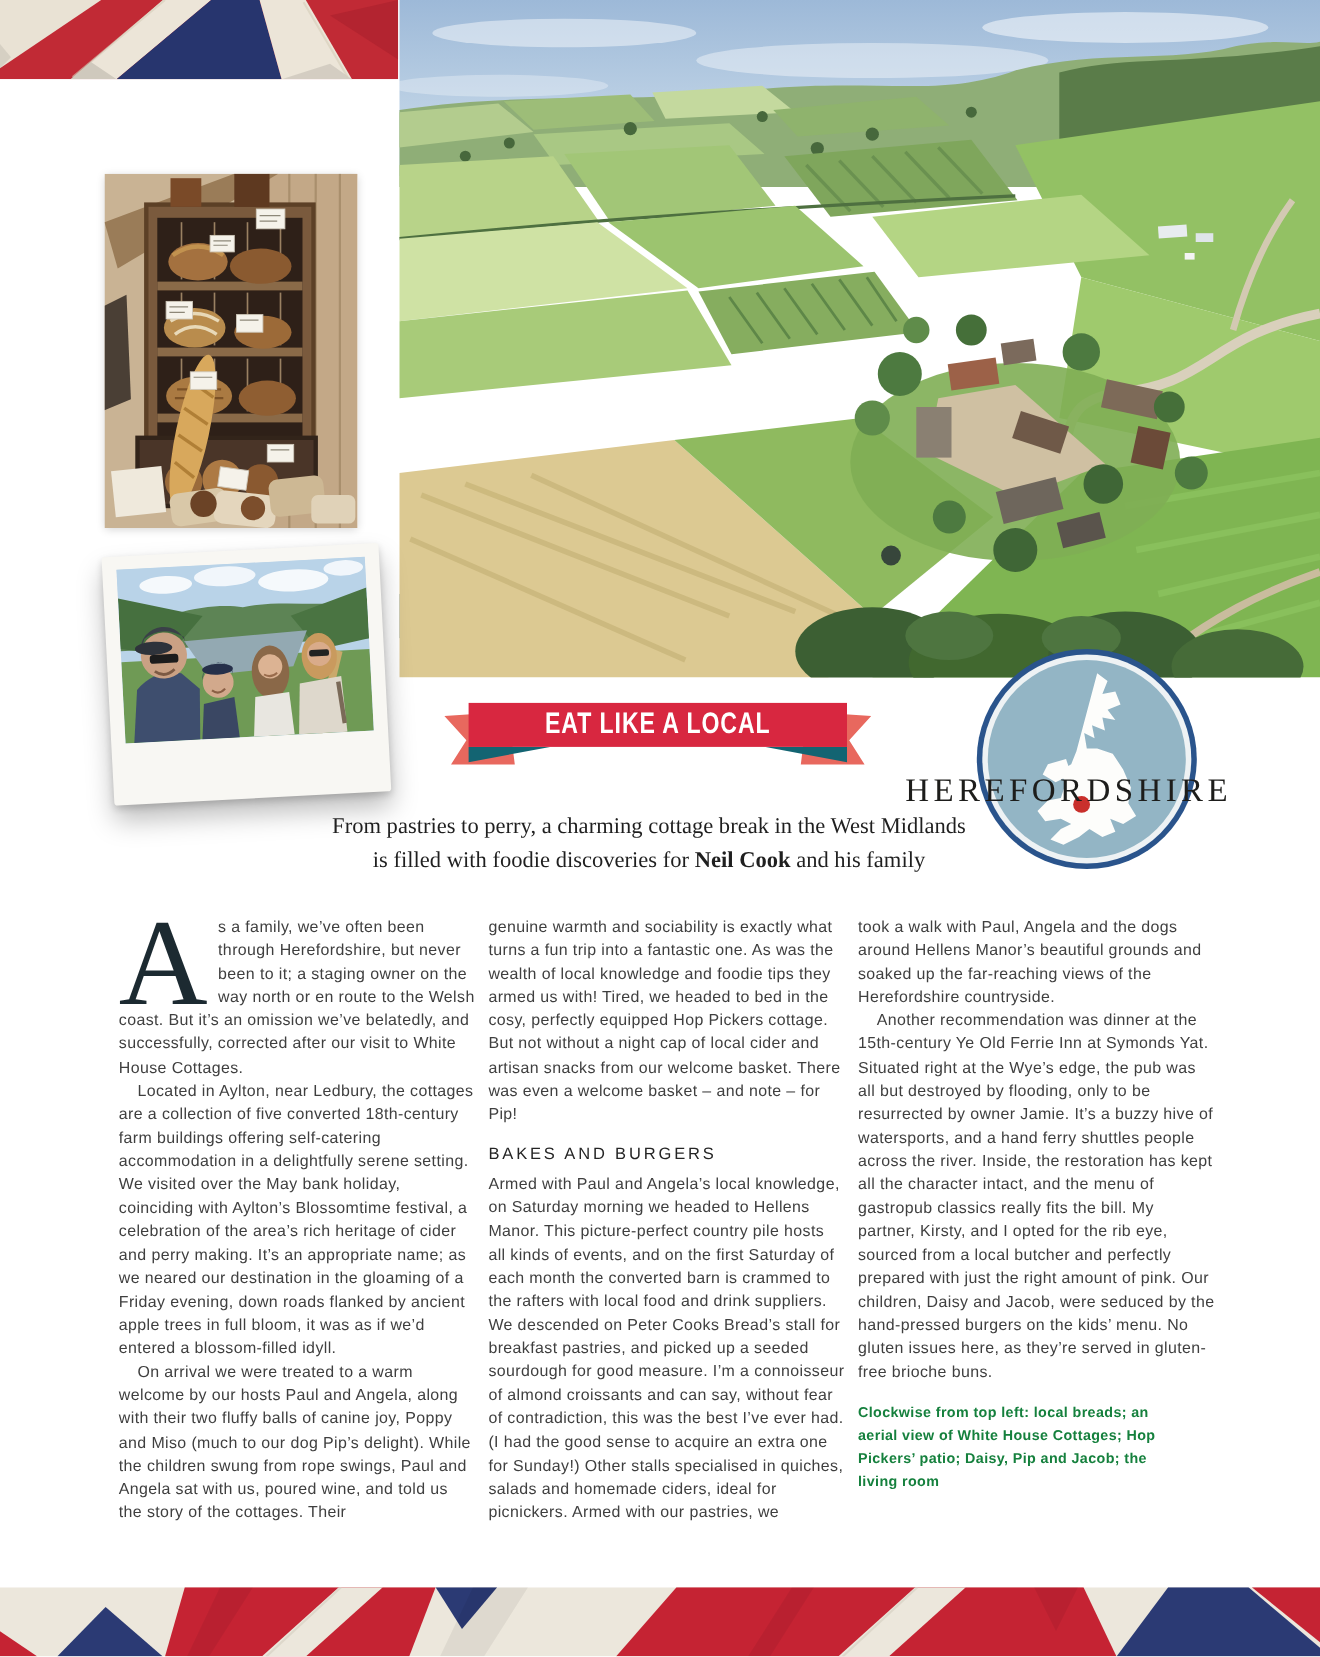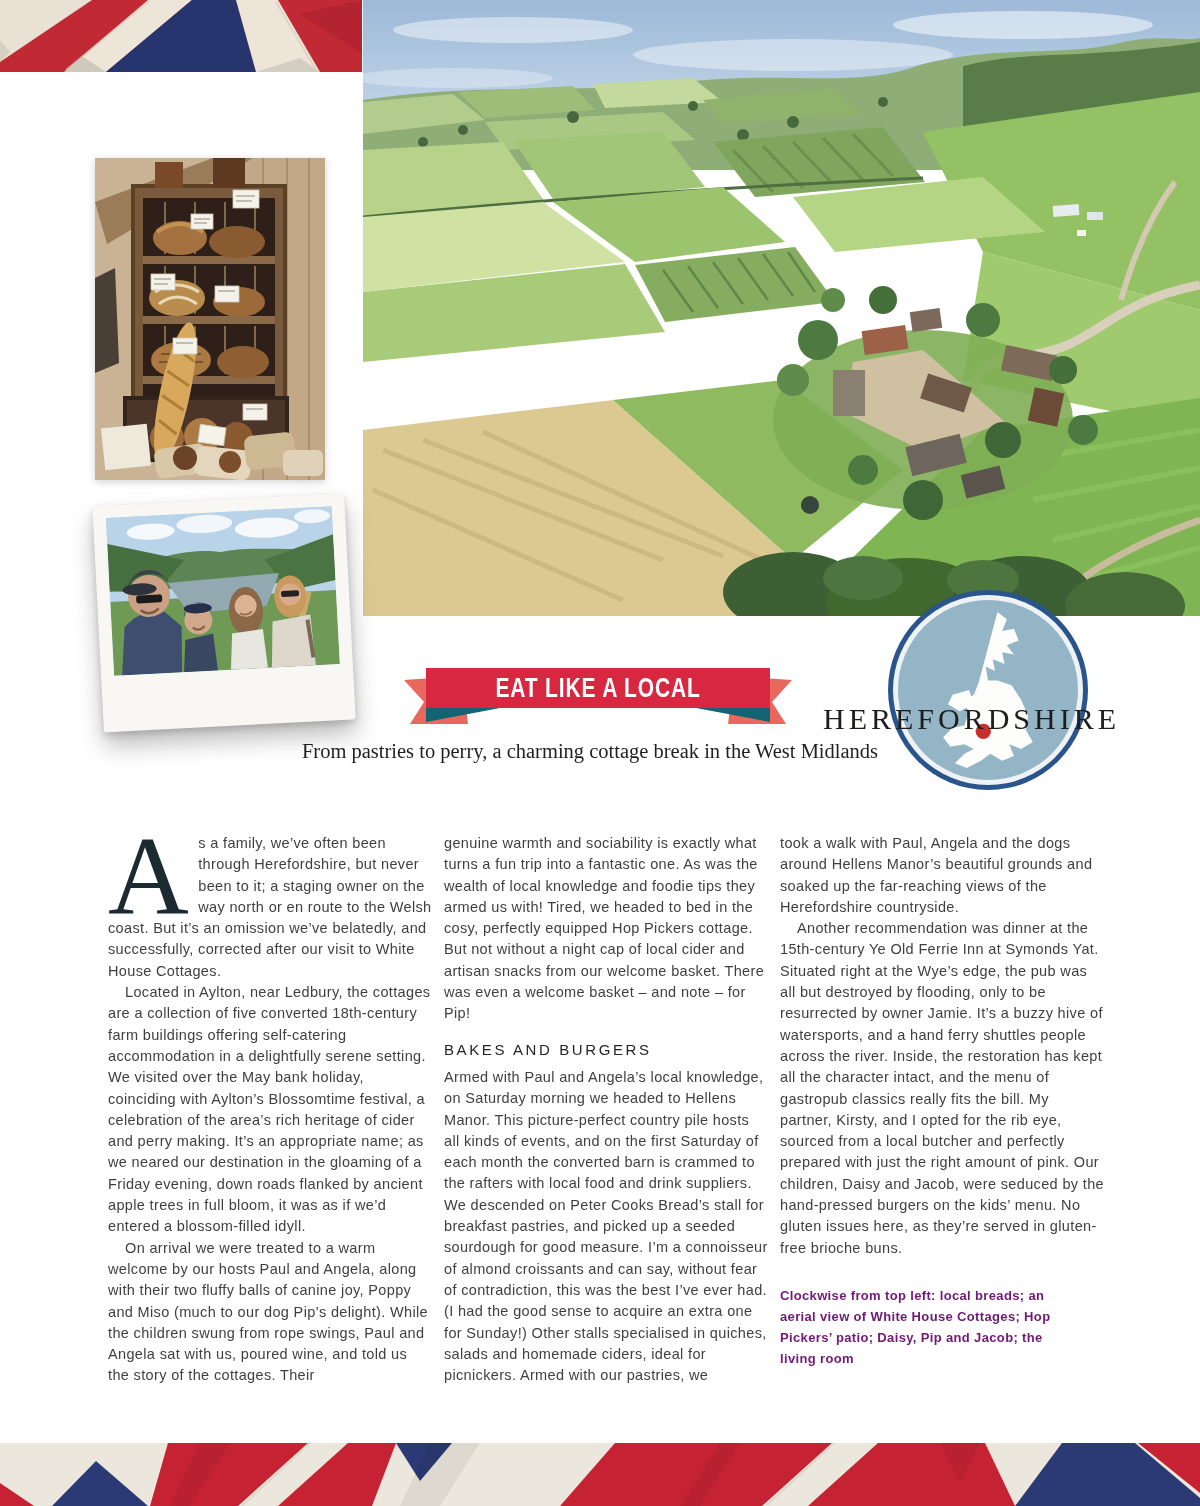--- a/index.html
+++ b/index.html
@@ -9,38 +9,38 @@
   
   .flag-top{left:0;top:0;width:362px;height:72px;}
   .flag-bottom{left:0;top:1443px;width:1200px;height:63px;}
   .aerial{left:363px;top:0;width:837px;height:616px;}
   .bread{left:95px;top:158px;width:230px;height:322px;box-shadow:0 2px 8px rgba(0,0,0,.18);}
   .polaroid{left:98px;top:500px;width:252px;height:226px;background:#f8f7f3;border-radius:3px;
             transform:rotate(-3deg);box-shadow:0 14px 24px rgba(0,0,0,.26),0 3px 7px rgba(0,0,0,.16);}
   .polaroid .photo{position:absolute;left:13px;top:12px;width:226px;height:158px;background:#b9d3e8;}
   .badge{left:884px;top:586px;width:208px;height:208px;}
   
-  .ribbon{left:402px;top:666px;width:392px;height:62px;}
+  .ribbon{left:402px;top:637px;width:392px;height:62px;}
   .ribbon-label{position:absolute;left:0;top:7px;width:392px;text-align:center;color:#fff;
                 font-weight:bold;font-size:25px;letter-spacing:1px;transform:scale(.84,1.08);
                 font-family:"Liberation Sans",sans-serif;white-space:nowrap;}
   
   .title{left:60px;top:702px;width:1060px;text-align:right;font-family:"Liberation Serif",serif;
          font-size:30px;letter-spacing:4px;color:#1d1d1b;}
   .standfirst{left:60px;top:736px;width:1060px;text-align:center;font-family:"Liberation Serif",serif;
          font-size:20.5px;line-height:31px;color:#1f1f1f;}
   
   .cols{left:108px;top:833px;width:996px;display:flex;gap:12px;}
   .col{width:324px;font-size:14.5px;line-height:21.3px;color:#3f3f3f;letter-spacing:.35px;}
   .col p{margin:0;}
   .col p.indent{text-indent:17px;}
   .dropcap{float:left;font-family:"Liberation Serif",serif;font-size:112px;line-height:80px;
            color:#1c2a31;margin:3px 9px 0 0;}
   .subhead{font-weight:normal;font-size:15px;letter-spacing:2.6px;color:#252525;margin:14px 0 7px;}
-  .caption{margin-top:26px;font-weight:bold;font-size:13px;line-height:21px;color:#701a75;width:302px;}
+  .caption{margin-top:14px;font-weight:bold;font-size:13px;line-height:21px;color:#15803d;width:302px;}
 </style>
 </head>
 <body>
 
 <svg class="abs flag-top" viewBox="0 0 362 72" preserveAspectRatio="none">
   <rect width="362" height="72" fill="#c12a35"></rect>
   <polygon points="300,14 362,0 362,54" fill="#a81f2c" opacity=".55"></polygon>
   <polygon points="0,0 92,0 0,62" fill="#e9e2d4"></polygon>
   <polygon points="148,0 192,0 106,72 64,72" fill="#ece5d8"></polygon>
   <polygon points="192,0 236,0 256,72 106,72" fill="#27356e"></polygon>
@@ -338,20 +338,21 @@
     <polygon points="24,42 24,56 98,42" fill="#136472"></polygon>
     <polygon points="368,42 368,56 294,42" fill="#136472"></polygon>
     <rect x="24" y="2" width="344" height="40" fill="#d82740"></rect>
   </svg>
   <div class="ribbon-label">EAT LIKE A LOCAL</div>
 </div>
 
 <div class="abs title">HEREFORDSHIRE</div>
 <div class="abs standfirst">
   <div>From pastries to perry, a charming cottage break in the West Midlands</div>
+  <div><span>is filled with foodie discoveries for </span><b>Neil Cook</b><span> and his family</span></div>
 </div>
 
 <div class="abs cols">
   <div class="col">
     <p><span class="dropcap">A</span><span>s a family, we’ve often been through Herefordshire, but never been to it; a staging owner on the way north or en route to the Welsh coast. But it’s an omission we’ve belatedly, and successfully, corrected after our visit to White House Cottages.</span></p>
     <p class="indent">Located in Aylton, near Ledbury, the cottages are a collection of five converted 18th-century farm buildings offering self-catering accommodation in a delightfully serene setting. We visited over the May bank holiday, coinciding with Aylton’s Blossomtime festival, a celebration of the area’s rich heritage of cider and perry making. It’s an appropriate name; as we neared our destination in the gloaming of a Friday evening, down roads flanked by ancient apple trees in full bloom, it was as if we’d entered a blossom-filled idyll.</p>
     <p class="indent">On arrival we were treated to a warm welcome by our hosts Paul and Angela, along with their two fluffy balls of canine joy, Poppy and Miso (much to our dog Pip’s delight). While the children swung from rope swings, Paul and Angela sat with us, poured wine, and told us the story of the cottages. Their</p>
   </div>
   <div class="col">
     <p>genuine warmth and sociability is exactly what turns a fun trip into a fantastic one. As was the wealth of local knowledge and foodie tips they armed us with! Tired, we headed to bed in the cosy, perfectly equipped Hop Pickers cottage. But not without a night cap of local cider and artisan snacks from our welcome basket. There was even a welcome basket – and note – for Pip!</p>

